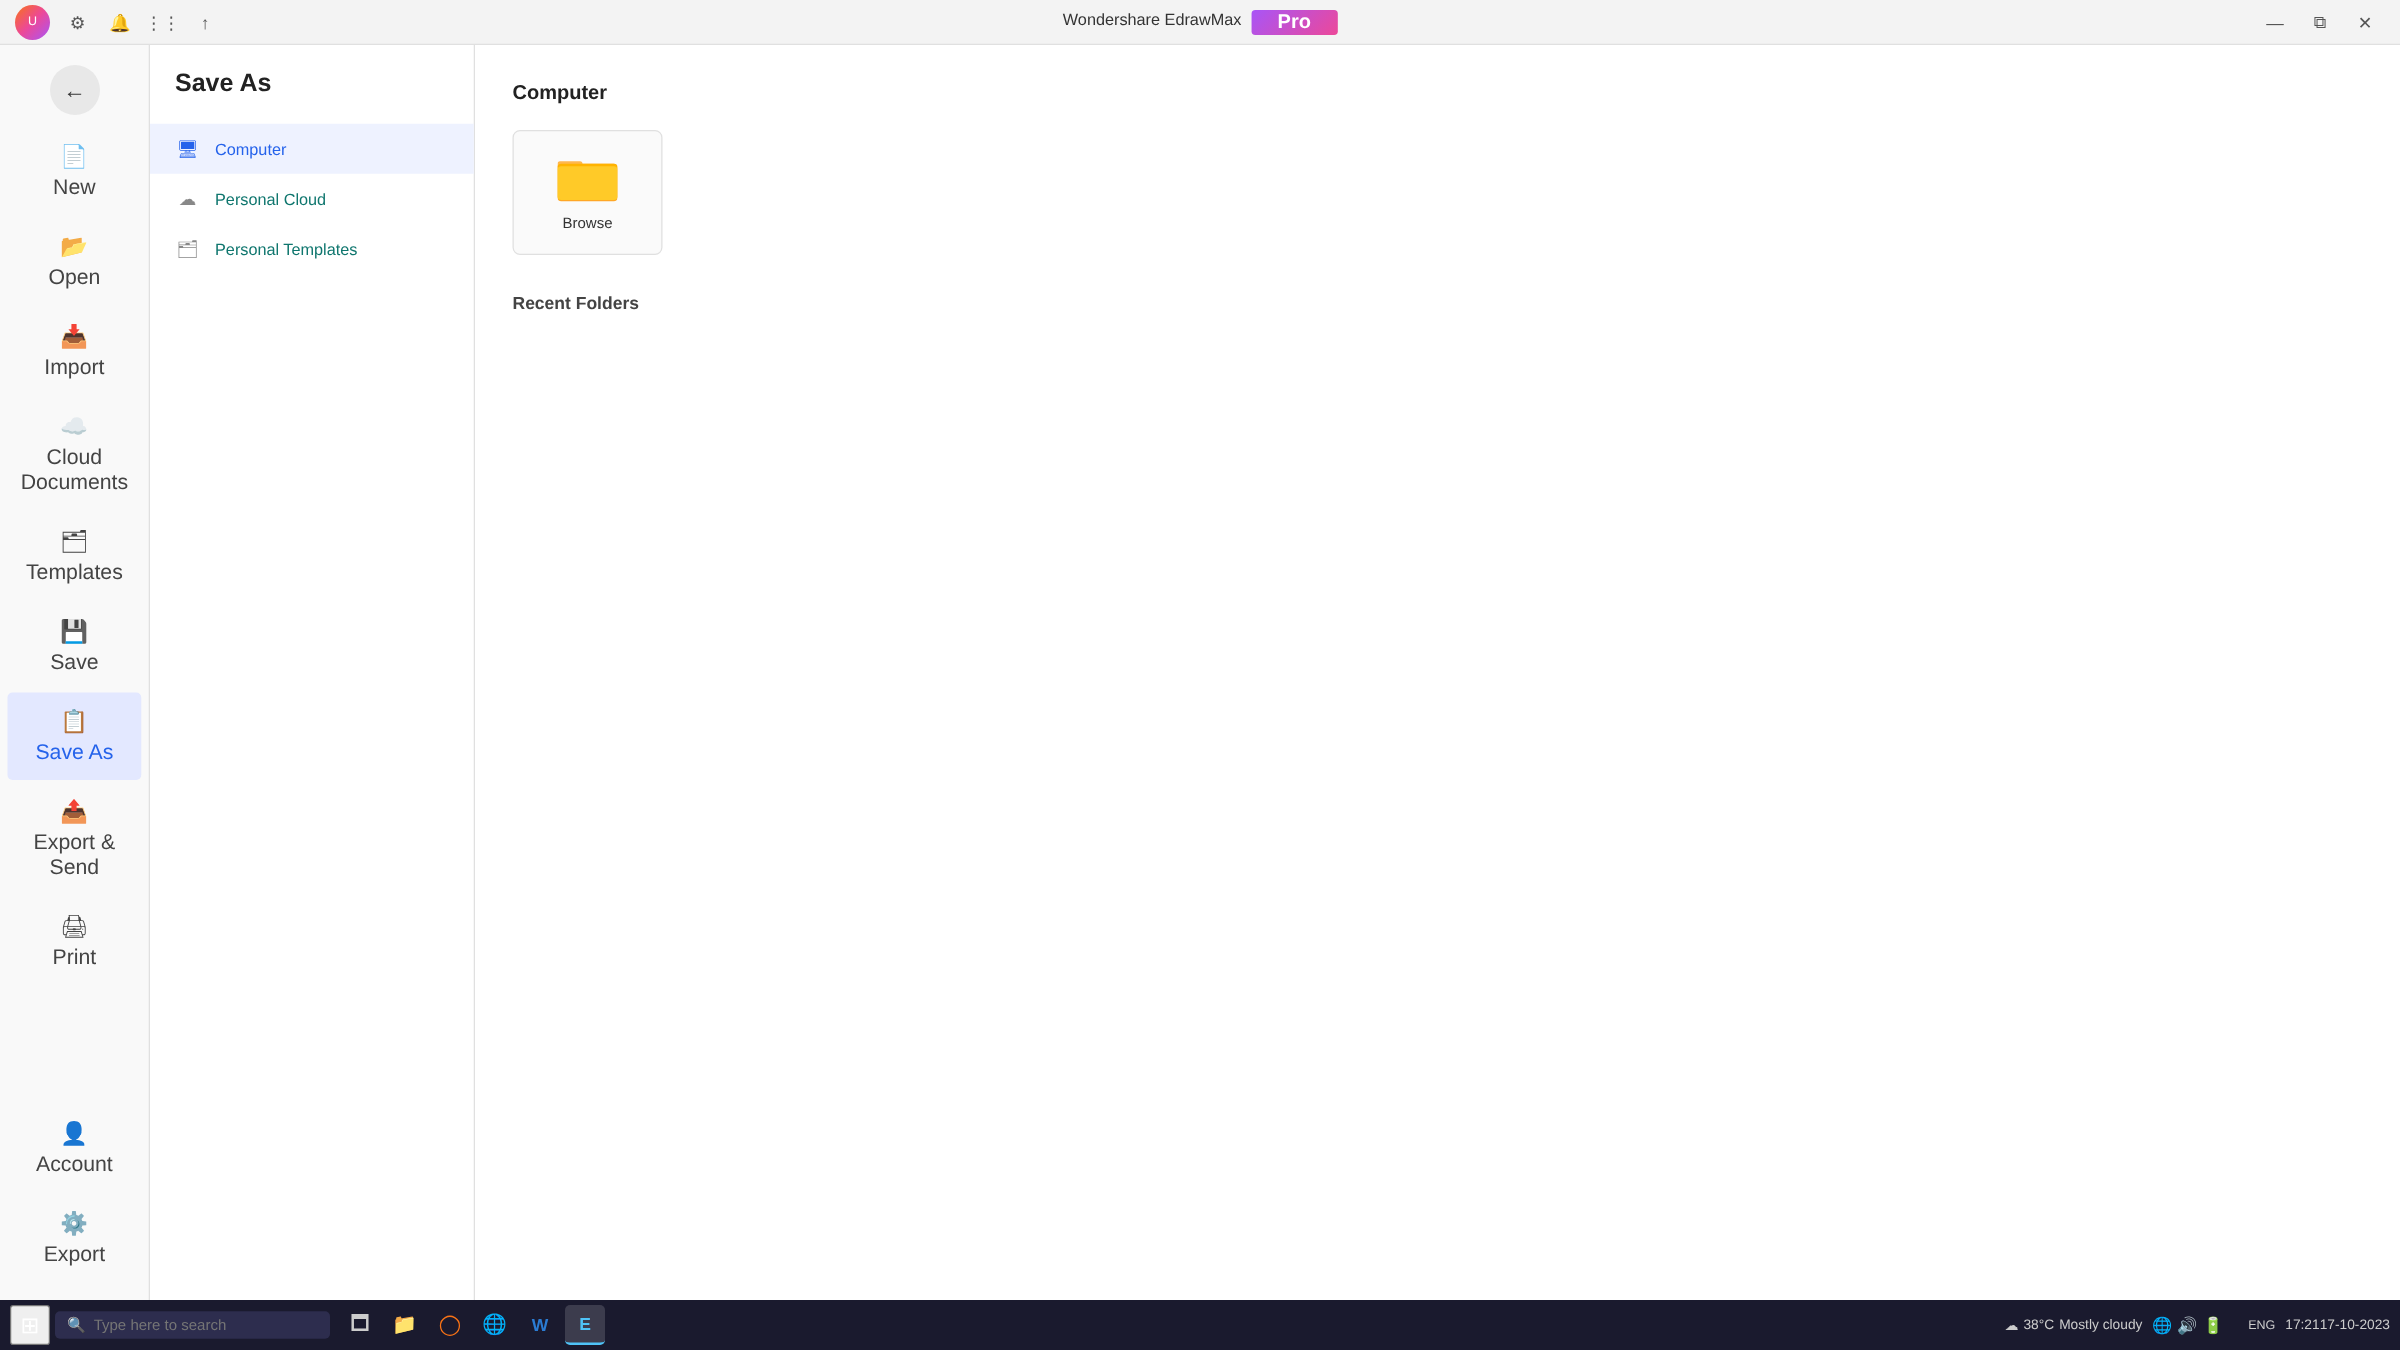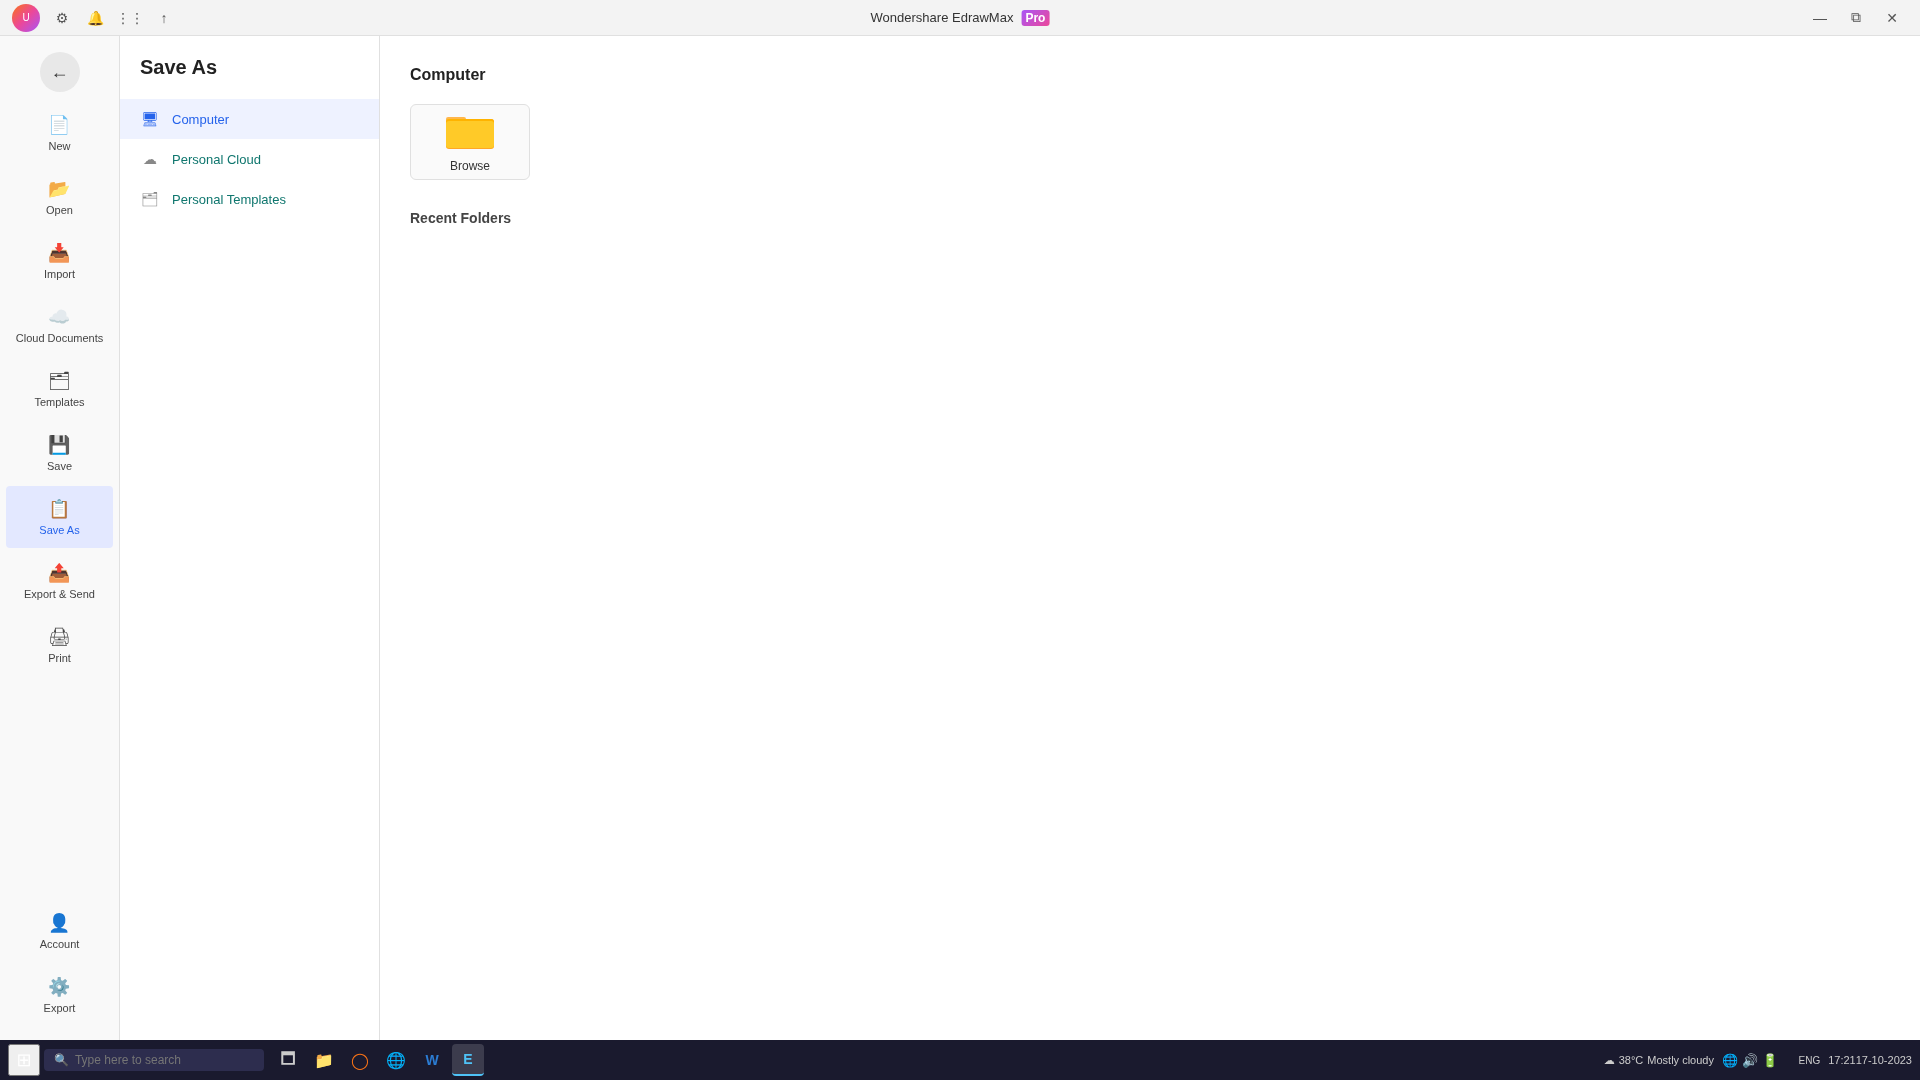--- a/index.html
+++ b/index.html
@@ -40,23 +40,23 @@
       color: #333;
       font-weight: 500;
       position: absolute;
       left: 50%;
       transform: translateX(-50%);
     }
 
     .title-pro-badge {
       background: linear-gradient(135deg, #a855f7, #ec4899);
       color: white;
-      font-size: 12px;
+      font-size: 16px;
       font-weight: 700;
-      padding: 1px 4px;
+      padding: 1px 21px;
       border-radius: 3px;
     }
 
     .title-bar-controls {
       display: flex;
       align-items: center;
       gap: 4px;
       margin-left: auto;
     }
 
@@ -139,21 +139,21 @@
     }
     .sidebar-narrow-item.active { background: #e3e8ff; }
 
     .sidebar-narrow-item .icon {
       font-size: 18px;
       color: #444;
     }
     .sidebar-narrow-item.active .icon { color: #2563eb; }
 
     .sidebar-narrow-item .label {
-      font-size: 11px;
+      font-size: 17px;
       color: #444;
       text-align: center;
     }
     .sidebar-narrow-item.active .label { color: #2563eb; }
 
     .back-btn {
       width: 40px;
       height: 40px;
       display: flex;
       align-items: center;
@@ -226,21 +226,21 @@
 
     .section-title {
       font-size: 16px;
       font-weight: 600;
       color: #222;
       margin-bottom: 20px;
     }
 
     .browse-card {
       width: 120px;
-      height: 76px;
+      height: 100px;
       border: 1px solid #e0e0e0;
       border-radius: 6px;
       display: flex;
       flex-direction: column;
       align-items: center;
       justify-content: center;
       gap: 8px;
       cursor: pointer;
       background: #fafafa;
       margin-bottom: 30px;

